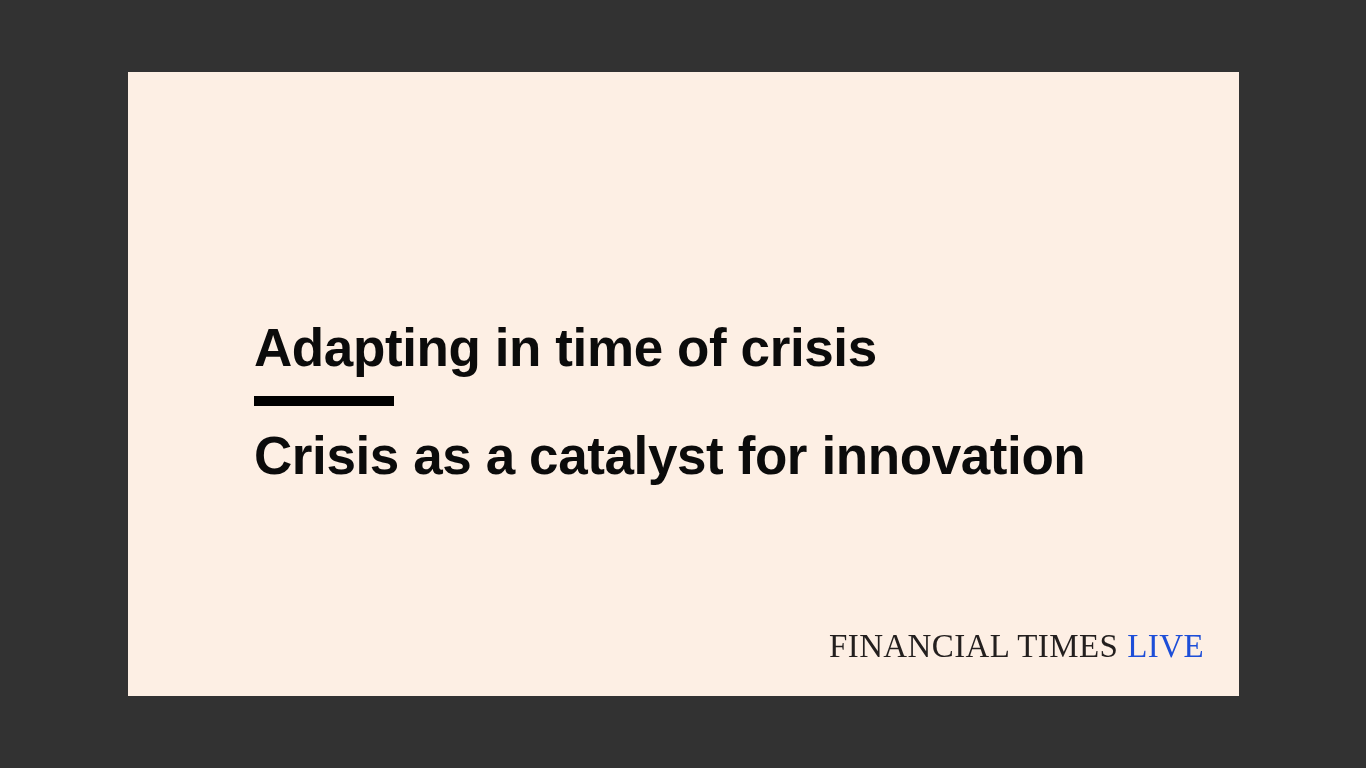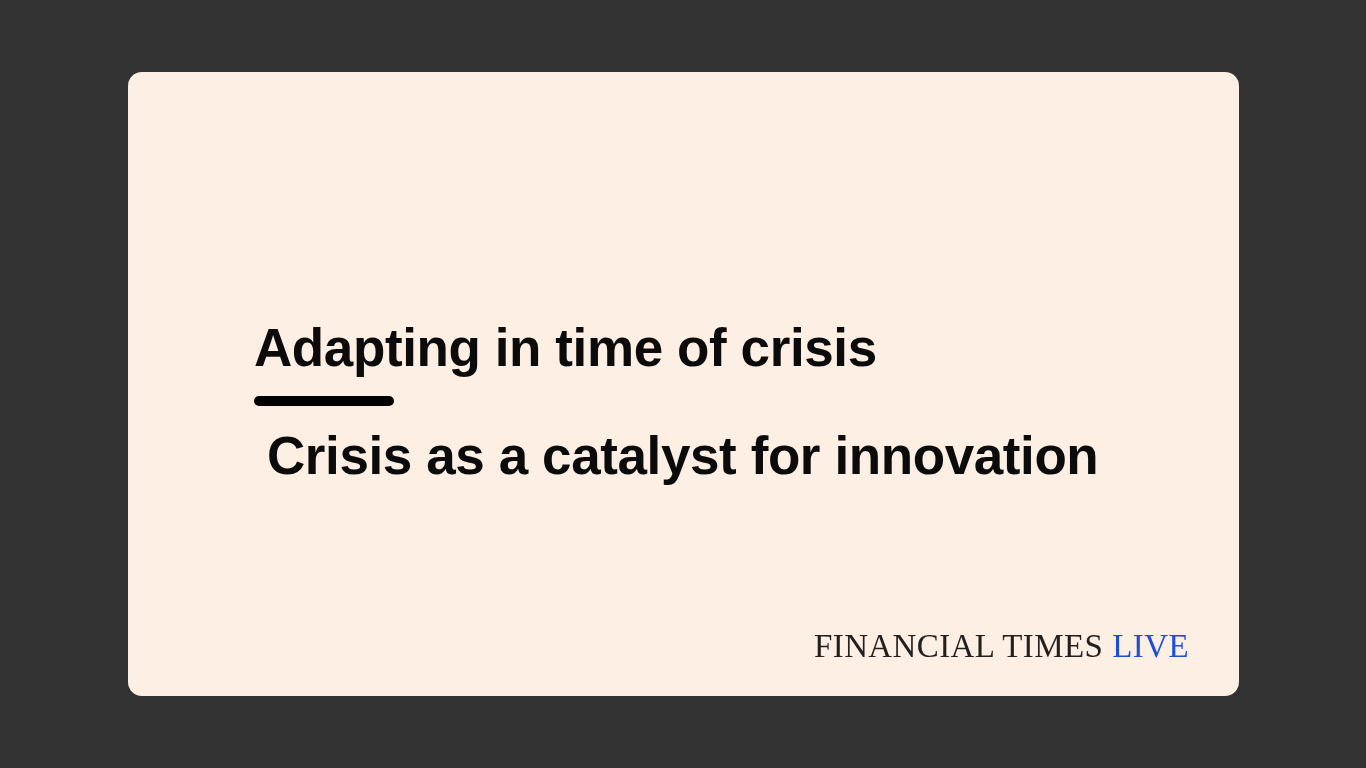--- a/index.html
+++ b/index.html
@@ -1,16 +1,16 @@
 <!DOCTYPE html>
 <html><head>
 <meta charset="utf-8">
 <title>Adapting in time of crisis</title>
 <style>
-  * { margin: 0; padding: 0; box-sizing: border-box; border-radius: 14px; }
+  * { margin: 0; padding: 0; box-sizing: border-box; }
 
   html, body {
     width: 1366px;
     height: 768px;
     overflow: hidden;
   }
 
   body {
     background: #323232;
     font-family: "Liberation Sans", sans-serif;
@@ -59,28 +59,28 @@
 
   .title-rule {
     width: 140px;
     height: 10px;
     background: #000000;
     margin-top: 20px;
     margin-bottom: 22px;
   }
 
   .heading-secondary {
-    margin: 13px;
+    margin: 0;
     padding: 0;
   }
 
   
   #brand-lockup {
     position: absolute;
-    right: 50px;          
+    right: 35px;          
     top: 558px;           
     display: flex;
     align-items: baseline;
     gap: 9px;
     font-family: "Liberation Serif", serif;
     font-size: 33px;
     line-height: 1;
     letter-spacing: 0.4px;
   }
 

